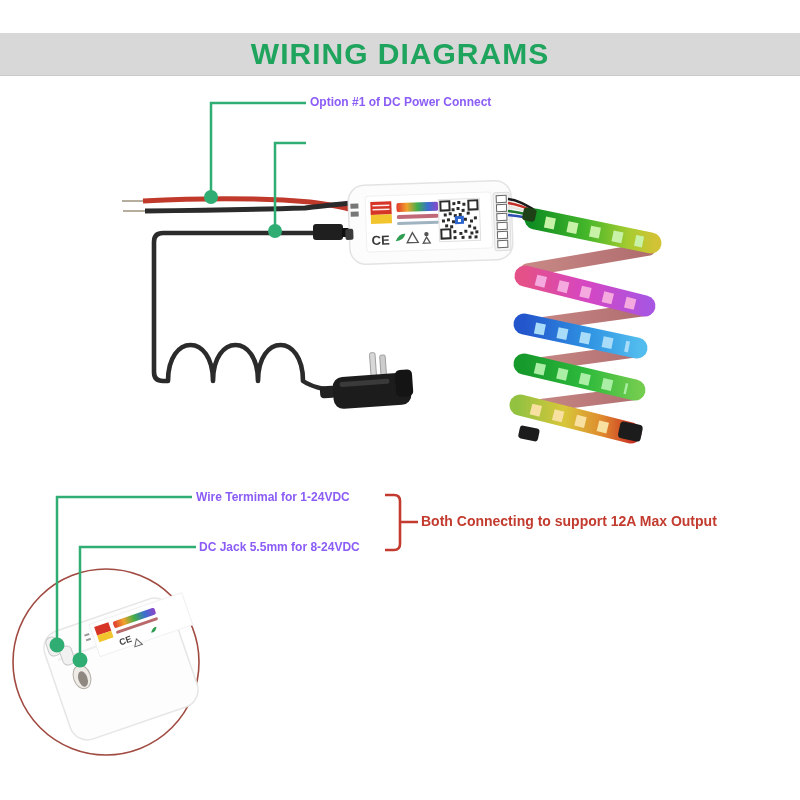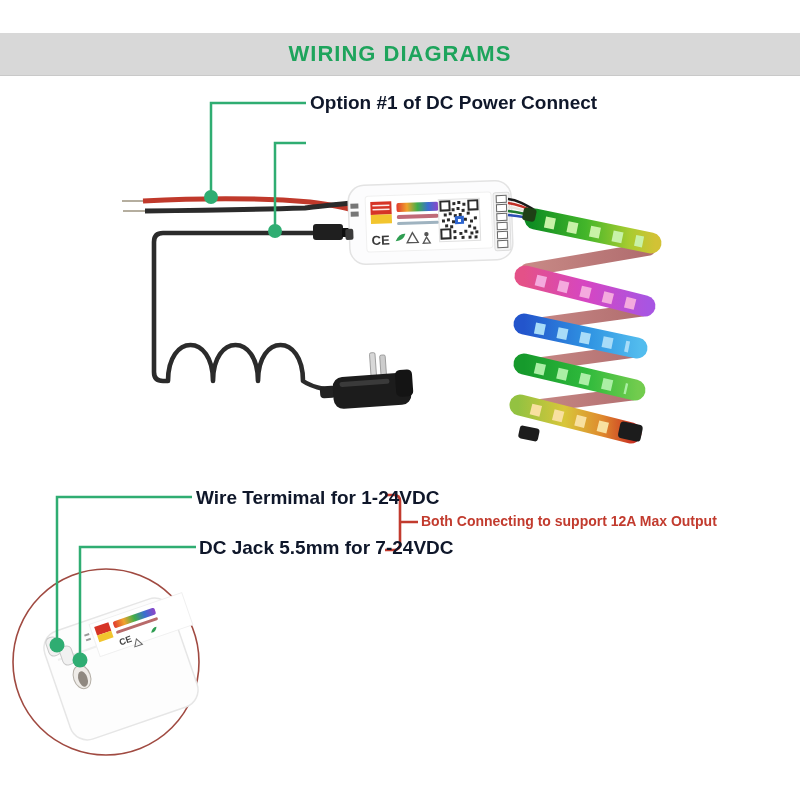--- a/index.html
+++ b/index.html
@@ -1,21 +1,21 @@
 <!DOCTYPE html>
 <html><head>
 <meta charset="utf-8">
 <style>
   html,body{margin:0;padding:0;background:#ffffff;}
   .canvas{position:relative;width:800px;height:800px;background:#ffffff;overflow:hidden;
           font-family:"Liberation Sans",sans-serif;}
   .title-bar{position:absolute;left:0;top:33px;width:800px;height:42px;background:#d8d8d8;
              border-bottom:1px solid #c9c9c9;display:flex;align-items:center;justify-content:center;}
-  .title{color:#1ea45c;font-weight:700;font-size:22px;letter-spacing:1px;}
-  .lbl{position:absolute;font-weight:700;font-size:19px;color:#0f172a;white-space:nowrap;line-height:19px;}
+  .title{color:#1ea45c;font-weight:700;font-size:30px;letter-spacing:1px;}
+  .lbl{position:absolute;font-weight:700;font-size:12px;color:#8b5cf6;white-space:nowrap;line-height:19px;}
   .lbl.red{color:#c23b2e;font-size:14px;}
   svg{position:absolute;left:0;top:0;}
 </style>
 </head>
 <body>
 
 <div class="canvas">
 
   <div class="title-bar">
     <div class="title">WIRING DIAGRAMS</div>
@@ -199,16 +199,16 @@
       <circle cx="57" cy="645" r="7.5" fill="#2fad72"></circle>
       <path d="M196 547 L80 547 L80 655" stroke="#2fad72" stroke-width="2.5" fill="none"></path>
       <circle cx="80" cy="660" r="7.5" fill="#2fad72"></circle>
     </g>
 
     <path d="M385 495 L394 495 Q400 495 400 501 L400 544 Q400 550 394 550 L385 550 M400 522 L418 522" stroke="#c23b2e" stroke-width="2.6" fill="none"></path>
   </svg>
 
   <div class="lbl" style="left:310px;top:93px;">Option #1 of DC Power Connect</div>
   <div class="lbl" style="left:196px;top:488px;">Wire Termimal for 1-24VDC</div>
-  <div class="lbl" style="left:199px;top:538px;">DC Jack 5.5mm for 7-24VDC</div>
+  <div class="lbl" style="left:199px;top:538px;">DC Jack 5.5mm for 8-24VDC</div>
   <div class="lbl red" style="left:421px;top:512px;">Both Connecting to support 12A Max Output</div>
 
 </div>
 
 </body></html>

